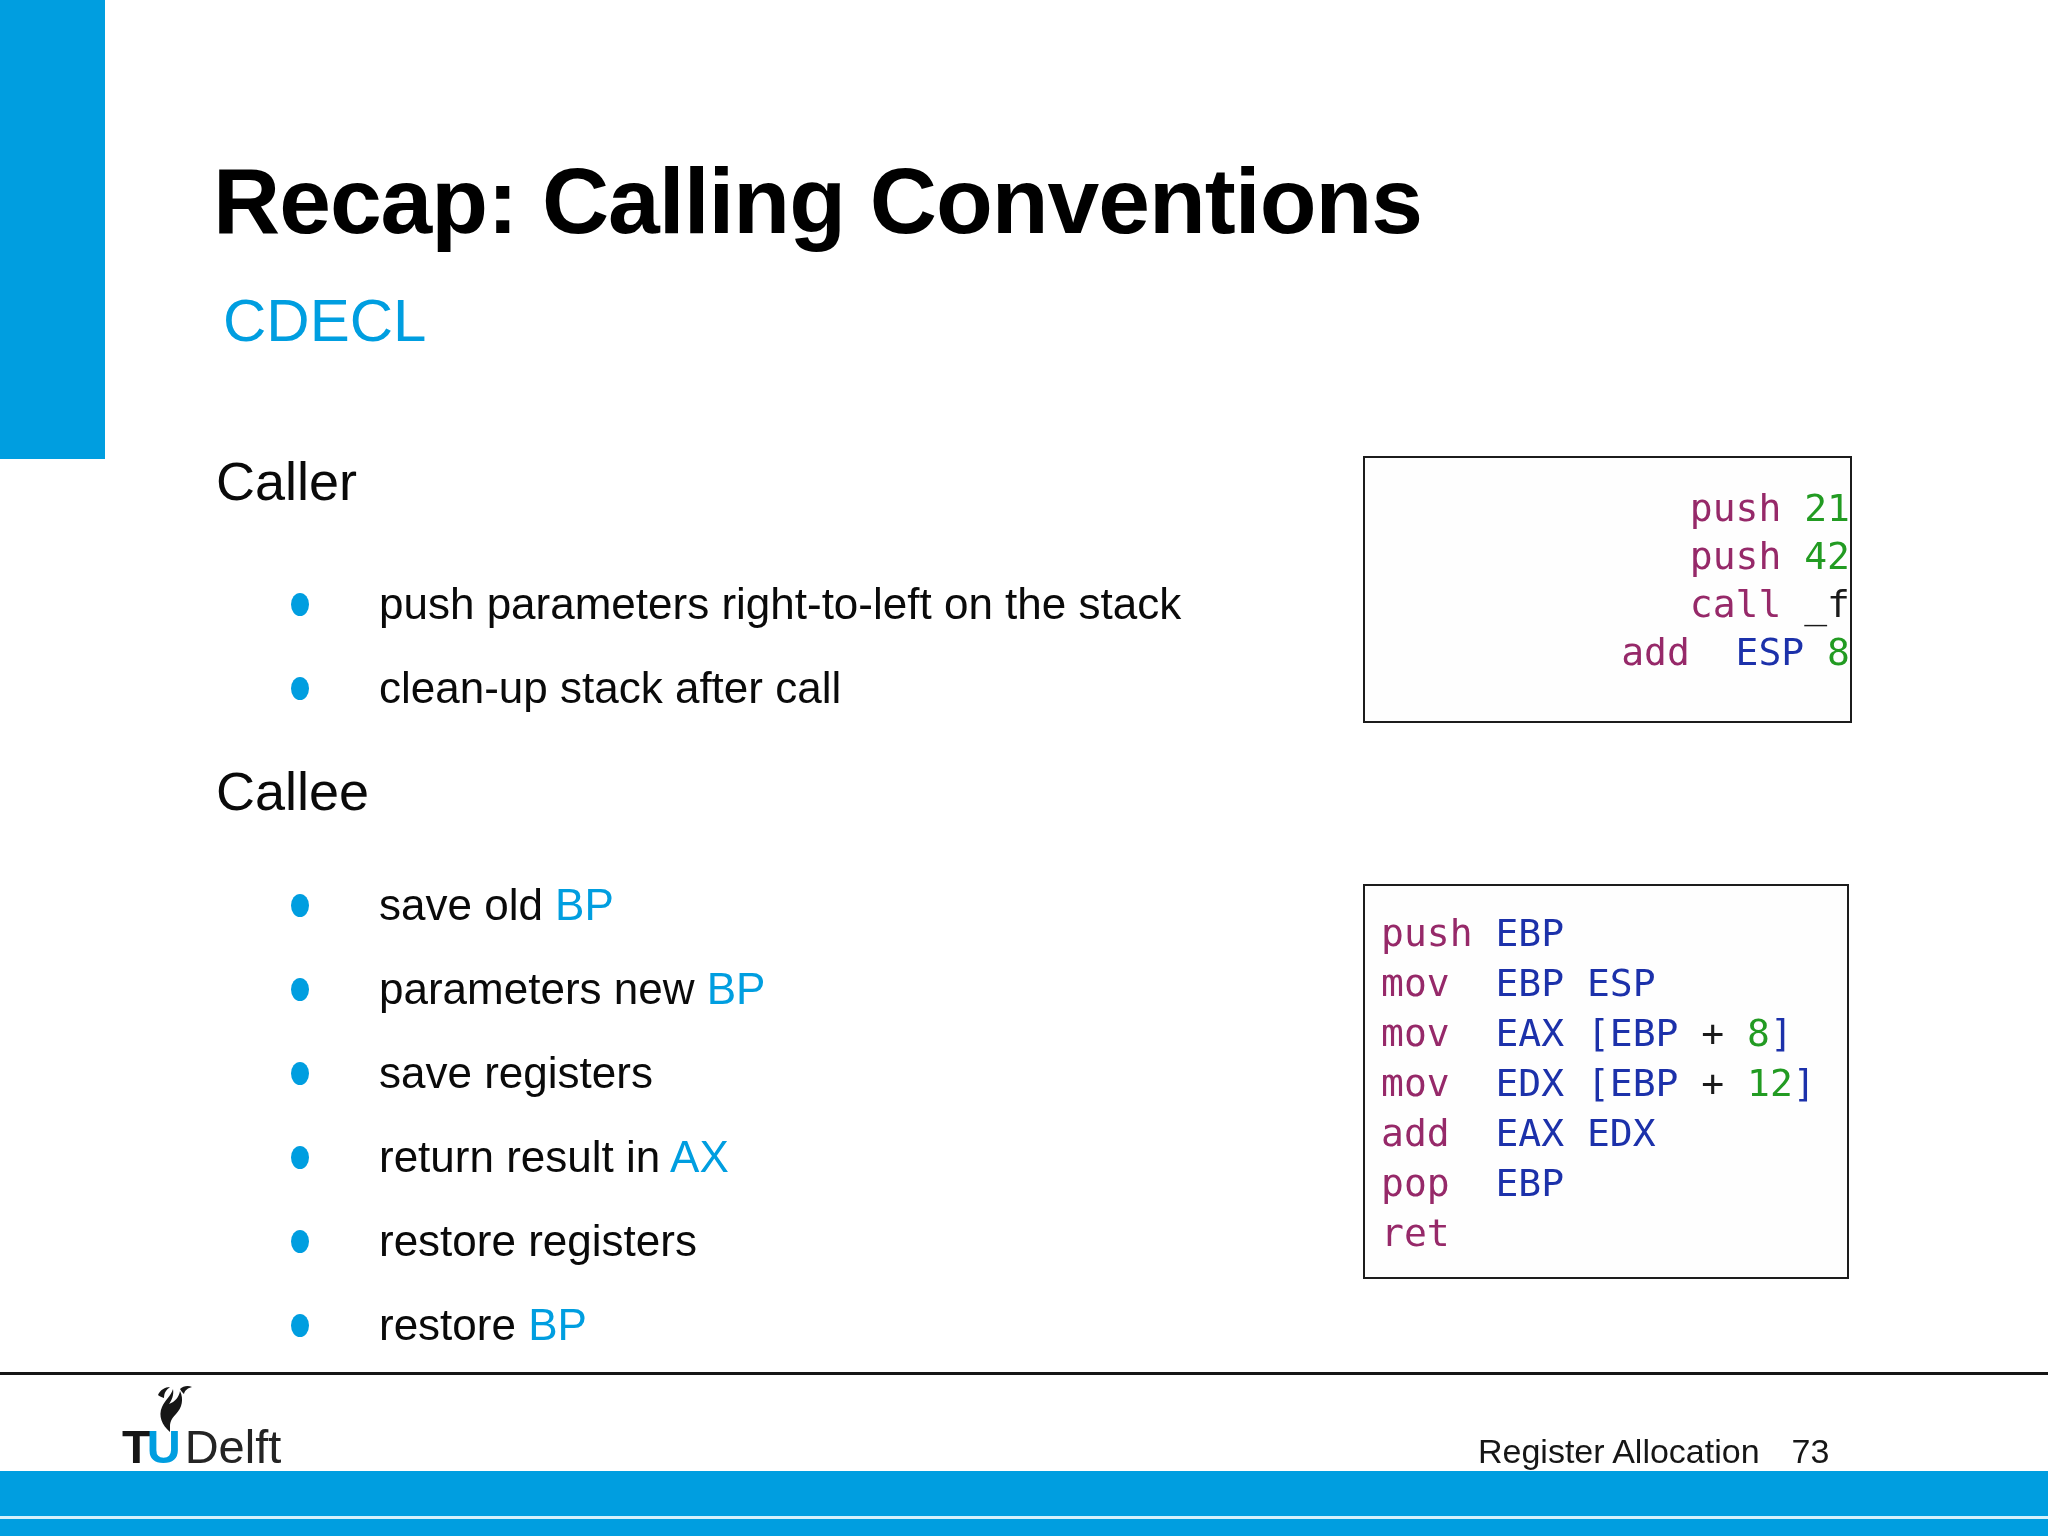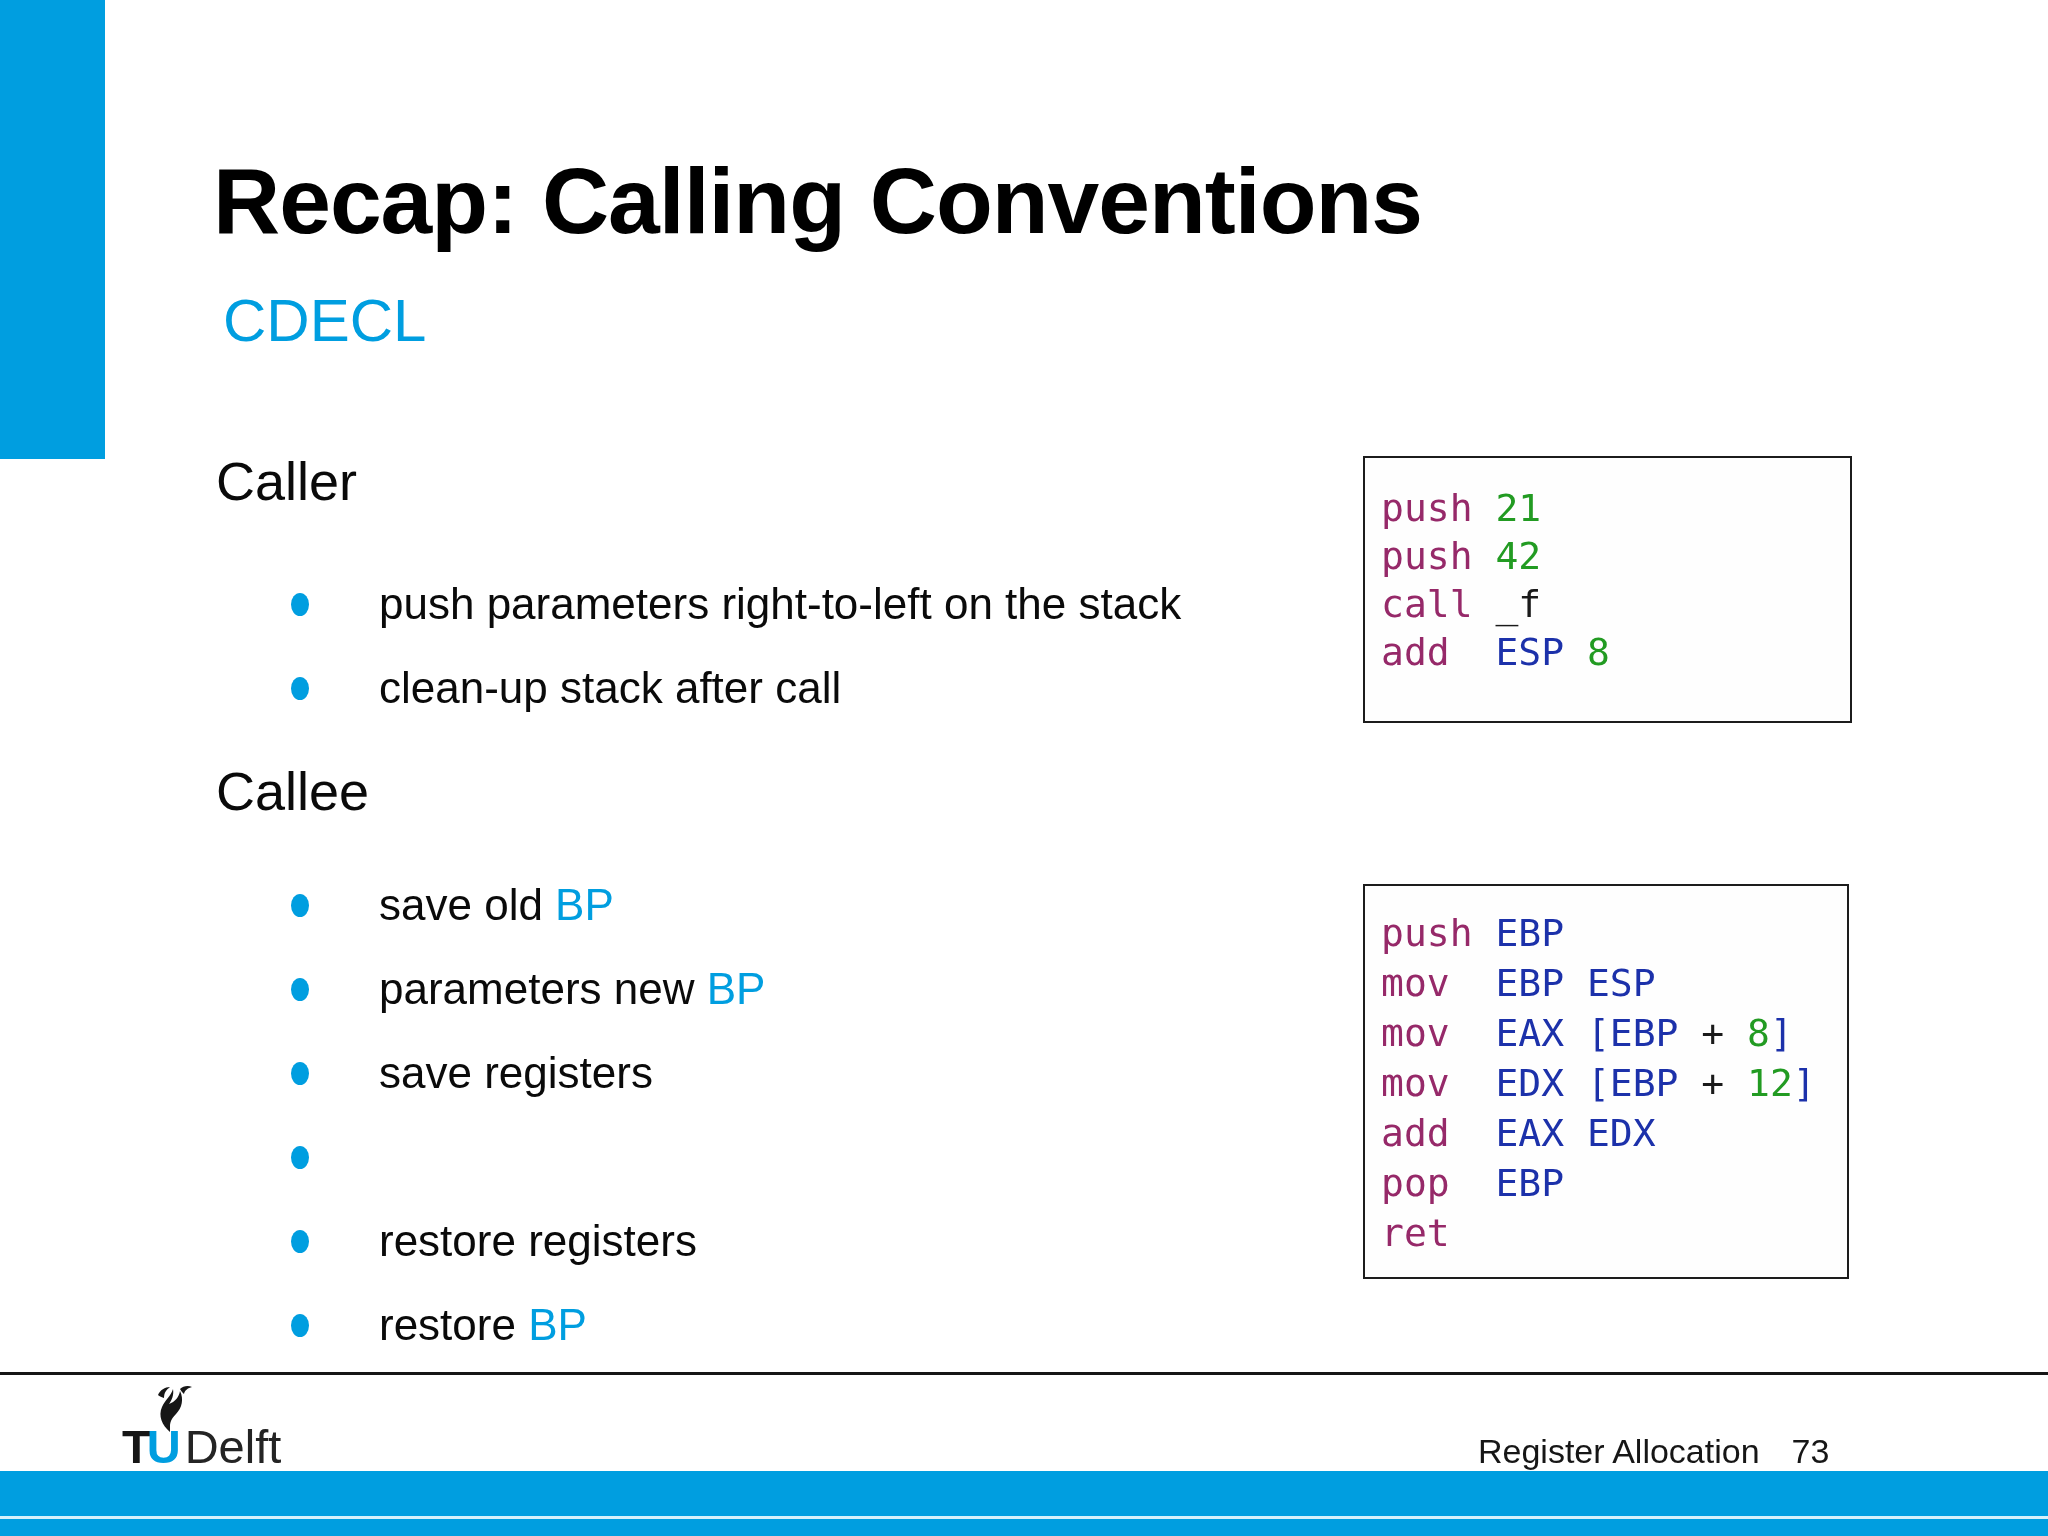--- a/index.html
+++ b/index.html
@@ -30,21 +30,21 @@
   .bullet-row { display:flex; align-items:center; height:84px; }
   .bullet-dot { flex:0 0 auto; width:18px; height:23px; border-radius:50%; background:var(--accent); margin-left:76px; }
   .bullet-text { margin-left:70px; font-size:44px; white-space:nowrap; color:#0a0a0a;text-align:center; }
   .bullet-text .accented { color:var(--accent);margin-top:24px; }
 
   .code-box {
     position:absolute; background:#fefefe; border:2px solid #1c1c1c;
     font-family:"DejaVu Sans Mono", monospace; font-size:38px; color:var(--code-plain);
   }
   .code-box.box-1 { left:1363px; top:456px; width:469px; height:237px; padding:26px 0 0 16px; }
-  .code-box.box-1 .code-line { line-height:48px; }
+  .code-box.box-1 .code-line { line-height:48px;text-align:right; }
   .code-box.box-2 { left:1363px; top:884px; width:466px; height:369px; padding:22px 0 0 16px; }
   .code-box.box-2 .code-line { line-height:50px; }
   .code-line { white-space:pre; }
   .seg-op { color:var(--op); }
   .seg-reg { color:var(--reg); }
   .seg-num { color:var(--num); }
   .seg-plain { color:var(--code-plain); }
 
   .footer-rule { position:absolute; left:0; top:1372px; width:2048px; height:3px; background:#161616; }
 
@@ -95,20 +95,21 @@
           <div class="bullet-row">
             <span class="bullet-dot"></span>
             <span class="bullet-text"><span>parameters new </span><span class="accented">BP</span></span>
           </div>
           <div class="bullet-row">
             <span class="bullet-dot"></span>
             <span class="bullet-text"><span>save registers</span></span>
           </div>
           <div class="bullet-row">
             <span class="bullet-dot"></span>
+            <span class="bullet-text"><span>return result in </span><span class="accented">AX</span></span>
           </div>
           <div class="bullet-row">
             <span class="bullet-dot"></span>
             <span class="bullet-text"><span>restore registers</span></span>
           </div>
           <div class="bullet-row">
             <span class="bullet-dot"></span>
             <span class="bullet-text"><span>restore </span><span class="accented">BP</span></span>
           </div>
         </div>

